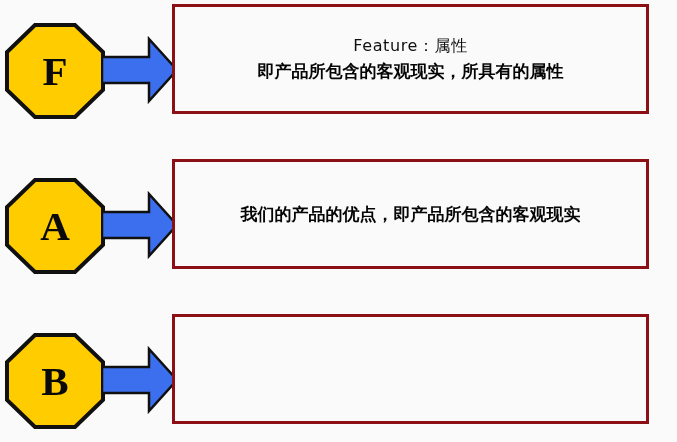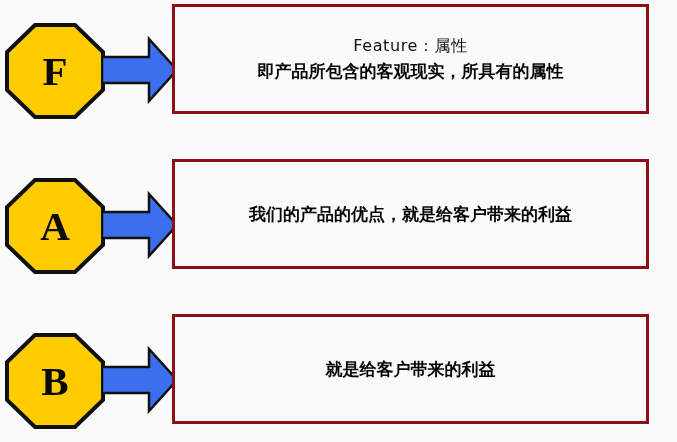--- a/index.html
+++ b/index.html
@@ -140,36 +140,35 @@
       <div class="badge-letter">A</div>
     </div>
 
     <div class="arrow">
       <svg viewBox="0 0 78 70" xmlns="http://www.w3.org/2000/svg">
         <polygon points="1,22 48,22 48,4 76,35 48,66 48,48 1,48" fill="#3B6FEE" stroke="#101010" stroke-width="2.5" stroke-linejoin="miter"></polygon>
       </svg>
     </div>
 
     <div class="textbox">
-      <div class="line-desc">我们的产品的优点，就是给客户带来的利益</div>
+      <div class="line-desc">我们的产品的优点，即产品所包含的客观现实</div>
     </div>
   </div>
 
   <div class="row row-3">
     <div class="badge">
       <svg viewBox="0 0 100 96" xmlns="http://www.w3.org/2000/svg">
         <polygon points="30,2 70,2 98,29 98,67 70,94 30,94 2,67 2,29" fill="#FFCC00" stroke="#101010" stroke-width="4" stroke-linejoin="miter"></polygon>
       </svg>
       <div class="badge-letter">B</div>
     </div>
 
     <div class="arrow">
       <svg viewBox="0 0 78 70" xmlns="http://www.w3.org/2000/svg">
         <polygon points="1,22 48,22 48,4 76,35 48,66 48,48 1,48" fill="#3B6FEE" stroke="#101010" stroke-width="2.5" stroke-linejoin="miter"></polygon>
       </svg>
     </div>
 
     <div class="textbox">
-      <div class="line-desc">就是给客户带来的利益</div>
     </div>
   </div>
 
 </div>
 
 </body></html>

